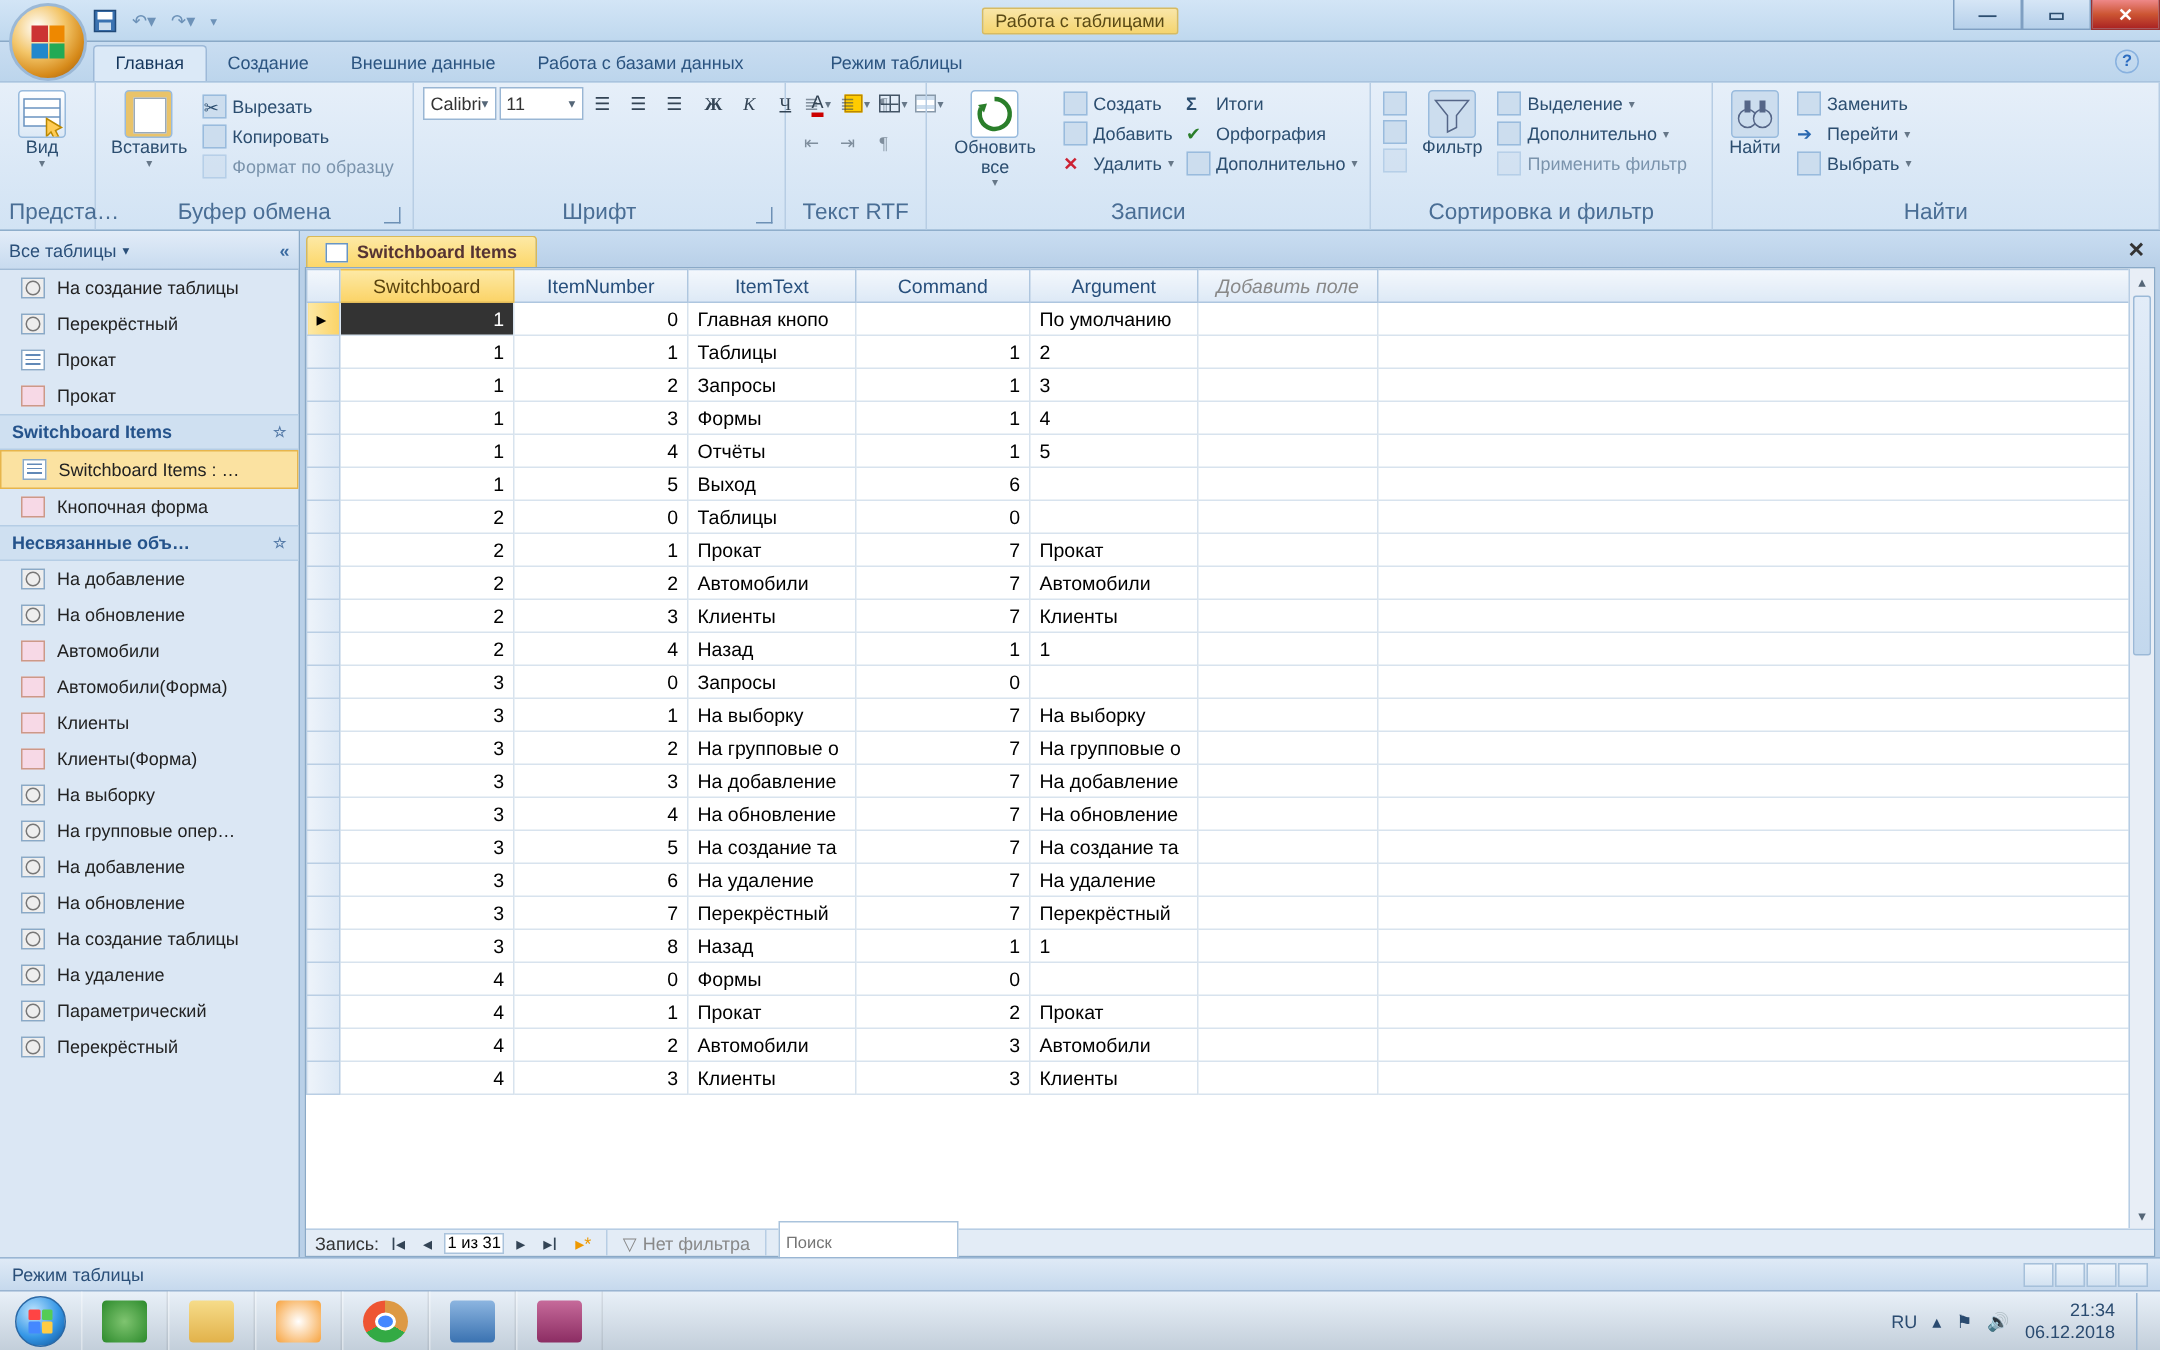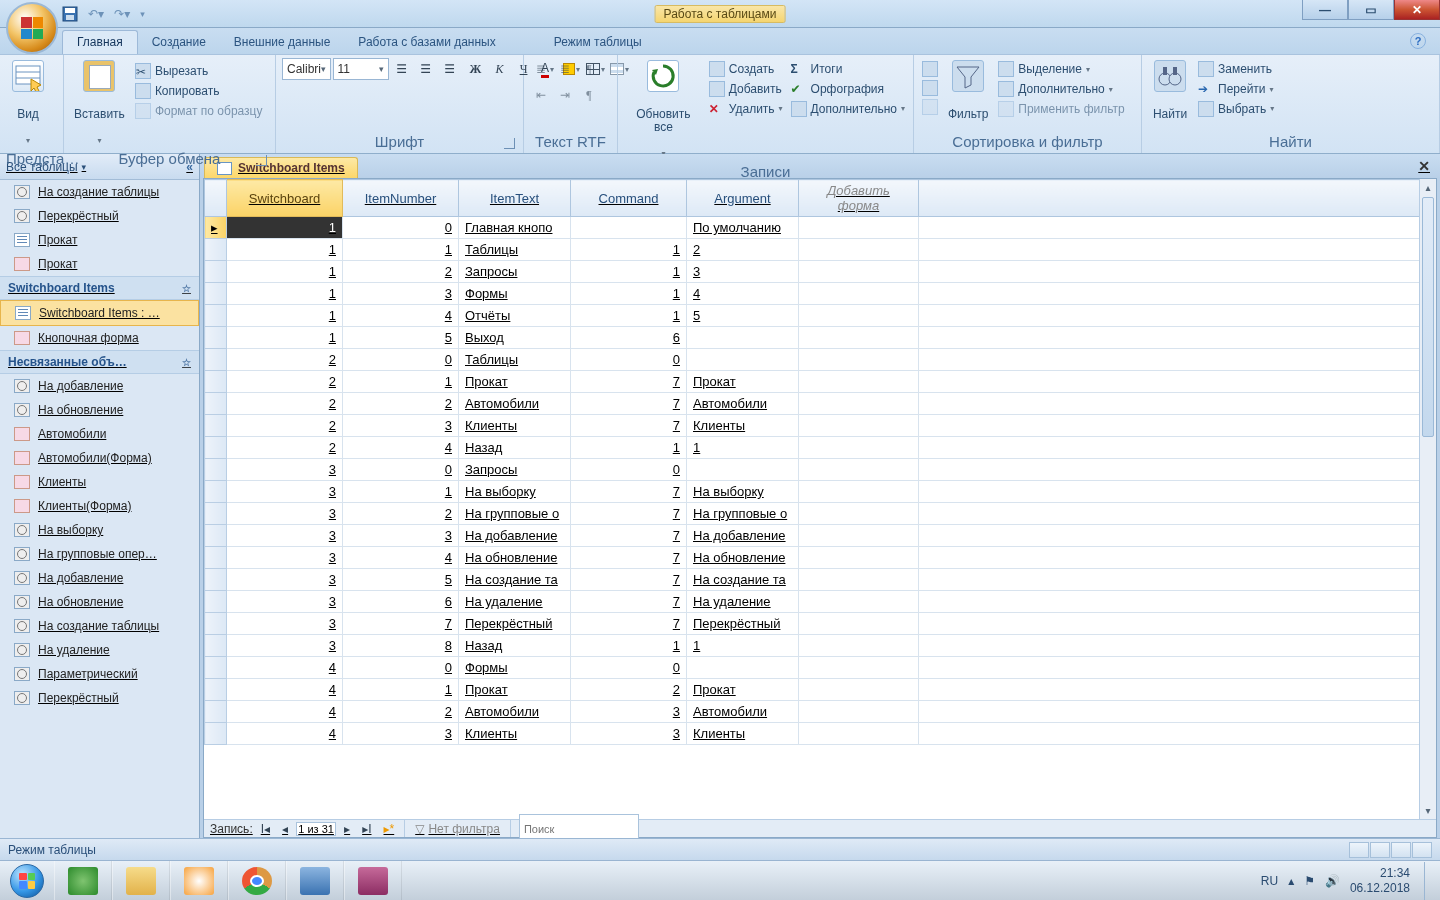--- a/index.html
+++ b/index.html
@@ -24,34 +24,34 @@
 .ribbon-tabs{height:26px;margin-top:0;display:flex;align-items:end;padding-left:62px;gap:0;background:linear-gradient(#c9ddf1,#bcd5ec);}
 .ribbon-tab{padding:4px 14px 5px;color:#2b5480;cursor:default;}
 .ribbon-tab.active{background:#dbe9f7;border:1px solid #9db9d8;border-bottom:none;border-radius:3px 3px 0 0;color:#15365c;}
 .help-icon{margin-left:auto;margin-right:14px;color:#2b6cc1;font-weight:bold;border:1px solid #88b1df;border-radius:50%;width:16px;height:16px;display:flex;align-items:center;justify-content:center;font-size:11px;align-self:center}
 
 .ribbon{height:100px;background:linear-gradient(#e6eff9,#d2e3f4);border-top:1px solid #a9c3de;border-bottom:1px solid #8faecb;display:flex;}
 .rgroup{border-right:1px solid #b7cde4;display:flex;flex-direction:column;padding:3px 6px 0;}
 .rgroup-body{flex:1;display:flex;align-items:flex-start;gap:4px;}
 .rgroup-label{text-align:center;color:#4a6e95;font-size:15px;padding:2px 0 3px;position:relative;}
 .rgroup-label.dialog::after{content:"";position:absolute;right:2px;bottom:4px;width:10px;height:10px;border:1px solid #6d90b5;border-left:none;border-top:none}
-.bigbtn{display:flex;flex-direction:column;align-items:center;justify-content:center;min-width:44px;padding:2px 4px;color:#2c4e70;text-align:center;gap:16px;line-height:1.1}
+.bigbtn{display:flex;flex-direction:column;align-items:center;justify-content:center;min-width:44px;padding:2px 4px;color:#2c4e70;text-align:center;gap:0;line-height:1.1}
 .bigbtn .ic{width:32px;height:32px;background:#cde;border:1px solid #9bd;border-radius:3px;}
 .smallbtn{display:flex;align-items:center;gap:4px;color:#2c4e70;padding:1px 2px;line-height:1.4}
 .smallbtn .ic{width:16px;height:16px;background:#cde;border:1px solid #9bd;}
 .stackcol{display:flex;flex-direction:column;gap:1px;}
 .combo{height:22px;border:1px solid #99b6d4;background:#fff;display:flex;align-items:center;padding:0 4px;color:#333}
 .combo .dd{margin-left:auto;color:#567;font-size:9px}
 .btnrow{display:flex;gap:2px}
 .tb{width:22px;height:22px;border:1px solid transparent;display:flex;align-items:center;justify-content:center;color:#345;font-family:"Times New Roman",serif}
 .tb.bold{font-weight:bold}.tb.italic{font-style:italic}.tb.under{text-decoration:underline}
 .tb .dd{font-size:8px;margin-left:1px;color:#678}
 .disabled{opacity:.55}
 
-.workarea{flex:1;display:flex;min-height:0;background:#c3d7ec;text-decoration:underline;}
+.workarea{flex:1;display:flex;min-height:0;background:#c3d7ec;}
 .navpane{width:200px;background:#dbe7f4;border-right:1px solid #8aa9c7;display:flex;flex-direction:column;}
 .navhead{height:26px;background:linear-gradient(#e2ecf8,#c8dbef);border-bottom:1px solid #a2bcd7;display:flex;align-items:center;padding:0 6px;color:#2a4f79;font-size:14px;}
 .navhead .dd{margin-left:4px;font-size:9px;}
 .navhead .collapse{margin-left:auto;font-weight:bold;color:#3a6aa0}
 .navgroup{background:#cfe0f1;color:#25538b;font-weight:bold;padding:4px 8px;border-top:1px solid #b5cde5;border-bottom:1px solid #b5cde5;display:flex;align-items:center}
 .navgroup .chev{margin-left:auto;font-size:10px;opacity:.7}
 .navitem{display:flex;align-items:center;gap:8px;padding:5px 8px 5px 14px;color:#222;white-space:nowrap;overflow:hidden;text-overflow:ellipsis}
 .navitem.sel{background:#fbe2a1;border:1px solid #e7b54c}
 .navitem .nic{width:16px;height:14px;background:#fff;border:1px solid #8aa9c7;position:relative;flex-shrink:0}
 .navitem .nic.table::before{content:"";position:absolute;inset:2px;background:repeating-linear-gradient(#6189b7,#6189b7 1px,transparent 1px,transparent 3px)}
@@ -472,21 +472,21 @@
       <div class="grid">
         <table class="dg" id="dg">
             <thead>
               <tr id="dg-head">
                 <th style="width: 22px;"></th>
                 <th class="active" style="width: 116px;">Switchboard</th>
                 <th style="width: 116px;">ItemNumber</th>
                 <th style="width: 112px;">ItemText</th>
                 <th style="width: 116px;">Command</th>
                 <th style="width: 112px;">Argument</th>
-                <th class="add" style="width: 120px;">Добавить форма</th>
+                <th class="add" style="width: 120px;">Добавить поле</th>
                 <th></th>
               </tr>
             </thead>
             <tbody id="dg-body">
               <tr>
                 <td class="rowhdr cur">▸</td>
                 <td class="selcell">1</td>
                 <td class="num">0</td>
                 <td>Главная кнопо</td>
                 <td class="num"></td>

